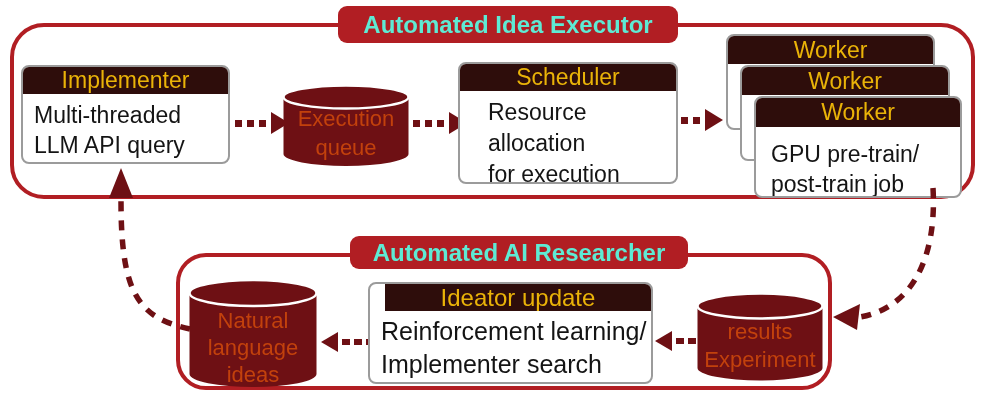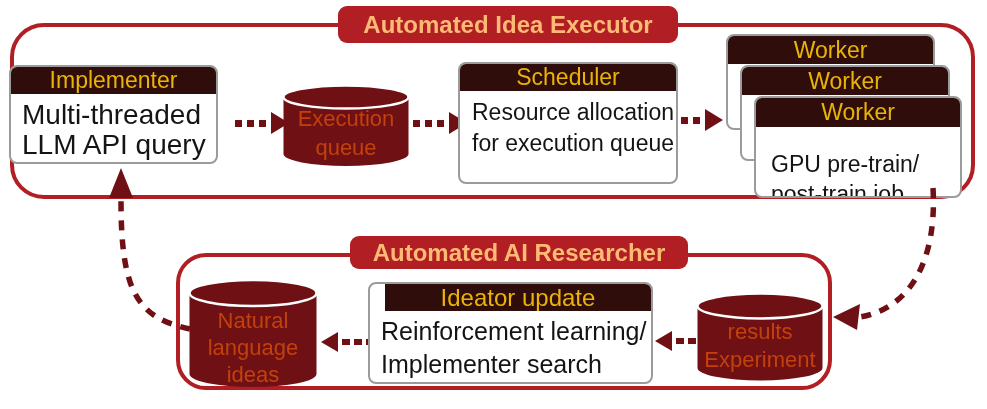--- a/index.html
+++ b/index.html
@@ -6,21 +6,21 @@
   .canvas {
     position:relative; width:987px; height:409px; background:#ffffff;
     font-family:"Liberation Sans", sans-serif; overflow:hidden;
   }
   
   .frame {
     position:absolute; border:4px solid #b11e23; border-radius:34px;
     background:transparent; box-sizing:border-box; z-index:1;
   }
   .badge {
-    position:absolute; background:#b11e23; color:#fdba74; font-weight:bold;
+    position:absolute; background:#b11e23; color:#5eead4; font-weight:bold;
     font-size:24px; text-align:center; border-radius:9px; z-index:4;
     display:flex; align-items:center; justify-content:center; box-sizing:border-box;
   }
   
   .node {
     position:absolute; background:#ffffff; border:2px solid #9b9b9b;
     border-radius:8px; overflow:hidden; box-sizing:border-box; z-index:3;
   }
   .node .hdr {
     background:#2e0d0b; color:#eab308; text-align:center;
@@ -46,23 +46,23 @@
 </head>
 <body>
 
 <div class="canvas">
 
   <div class="frame" style="left:10px; top:23px; width:965px; height:176px;"></div>
   <div class="badge" style="left:338px; top:6px; width:340px; height:37px;">
     <span>Automated Idea Executor</span>
   </div>
 
-  <div class="node" style="left:9px; top:65px; width:209px; height:99px;">
+  <div class="node" style="left:21px; top:65px; width:209px; height:99px;">
     <div class="hdr">Implementer</div>
-    <div class="body" style="font-size:28px; line-height:30px; padding:6px 7px 0 11px;">
+    <div class="body" style="font-size:23px; line-height:30px; padding:6px 7px 0 11px;">
       <div>Multi-threaded</div>
       <div>LLM API query</div>
     </div>
   </div>
 
   <div class="dot-arrow" style="left:235px; top:112px;">
     <span class="sq"></span>
     <span class="sq"></span>
     <span class="sq"></span>
     <span class="tri-r"></span>
@@ -81,41 +81,41 @@
 
   <div class="dot-arrow" style="left:413px; top:112px;">
     <span class="sq"></span>
     <span class="sq"></span>
     <span class="sq"></span>
     <span class="tri-r"></span>
   </div>
 
   <div class="node" style="left:458px; top:62px; width:220px; height:122px;">
     <div class="hdr">Scheduler</div>
-    <div class="body" style="font-size:23px; line-height:31px; padding:6px 0 0 12px;">
+    <div class="body" style="font-size:23px; line-height:31px; padding:6px 0 0 28px;">
       <div>Resource allocation</div>
       <div>for execution queue</div>
     </div>
   </div>
 
   <div class="dot-arrow" style="left:681px; top:109px;">
     <span class="sq"></span>
     <span class="sq"></span>
     <span class="tri-r"></span>
   </div>
 
   <div class="node" style="left:726px; top:34px; width:209px; height:96px; z-index:2;">
     <div class="hdr" style="height:28px; line-height:28px;">Worker</div>
   </div>
   <div class="node" style="left:740px; top:65px; width:210px; height:96px; z-index:3;">
     <div class="hdr" style="height:28px; line-height:28px;">Worker</div>
   </div>
   <div class="node" style="left:754px; top:96px; width:208px; height:102px; z-index:4;">
     <div class="hdr" style="height:29px; line-height:29px;">Worker</div>
-    <div class="body" style="font-size:23px; line-height:30px; padding:22px 0 0 15px;">
+    <div class="body" style="font-size:23px; line-height:30px; padding:12px 0 0 15px;">
       <div>GPU pre-train/</div>
       <div>post-train job</div>
     </div>
   </div>
 
   <div class="frame" style="left:176px; top:253px; width:656px; height:137px; border-radius:30px;"></div>
   <div class="badge" style="left:350px; top:236px; width:338px; height:33px;">
     <span>Automated AI Researcher</span>
   </div>
 

